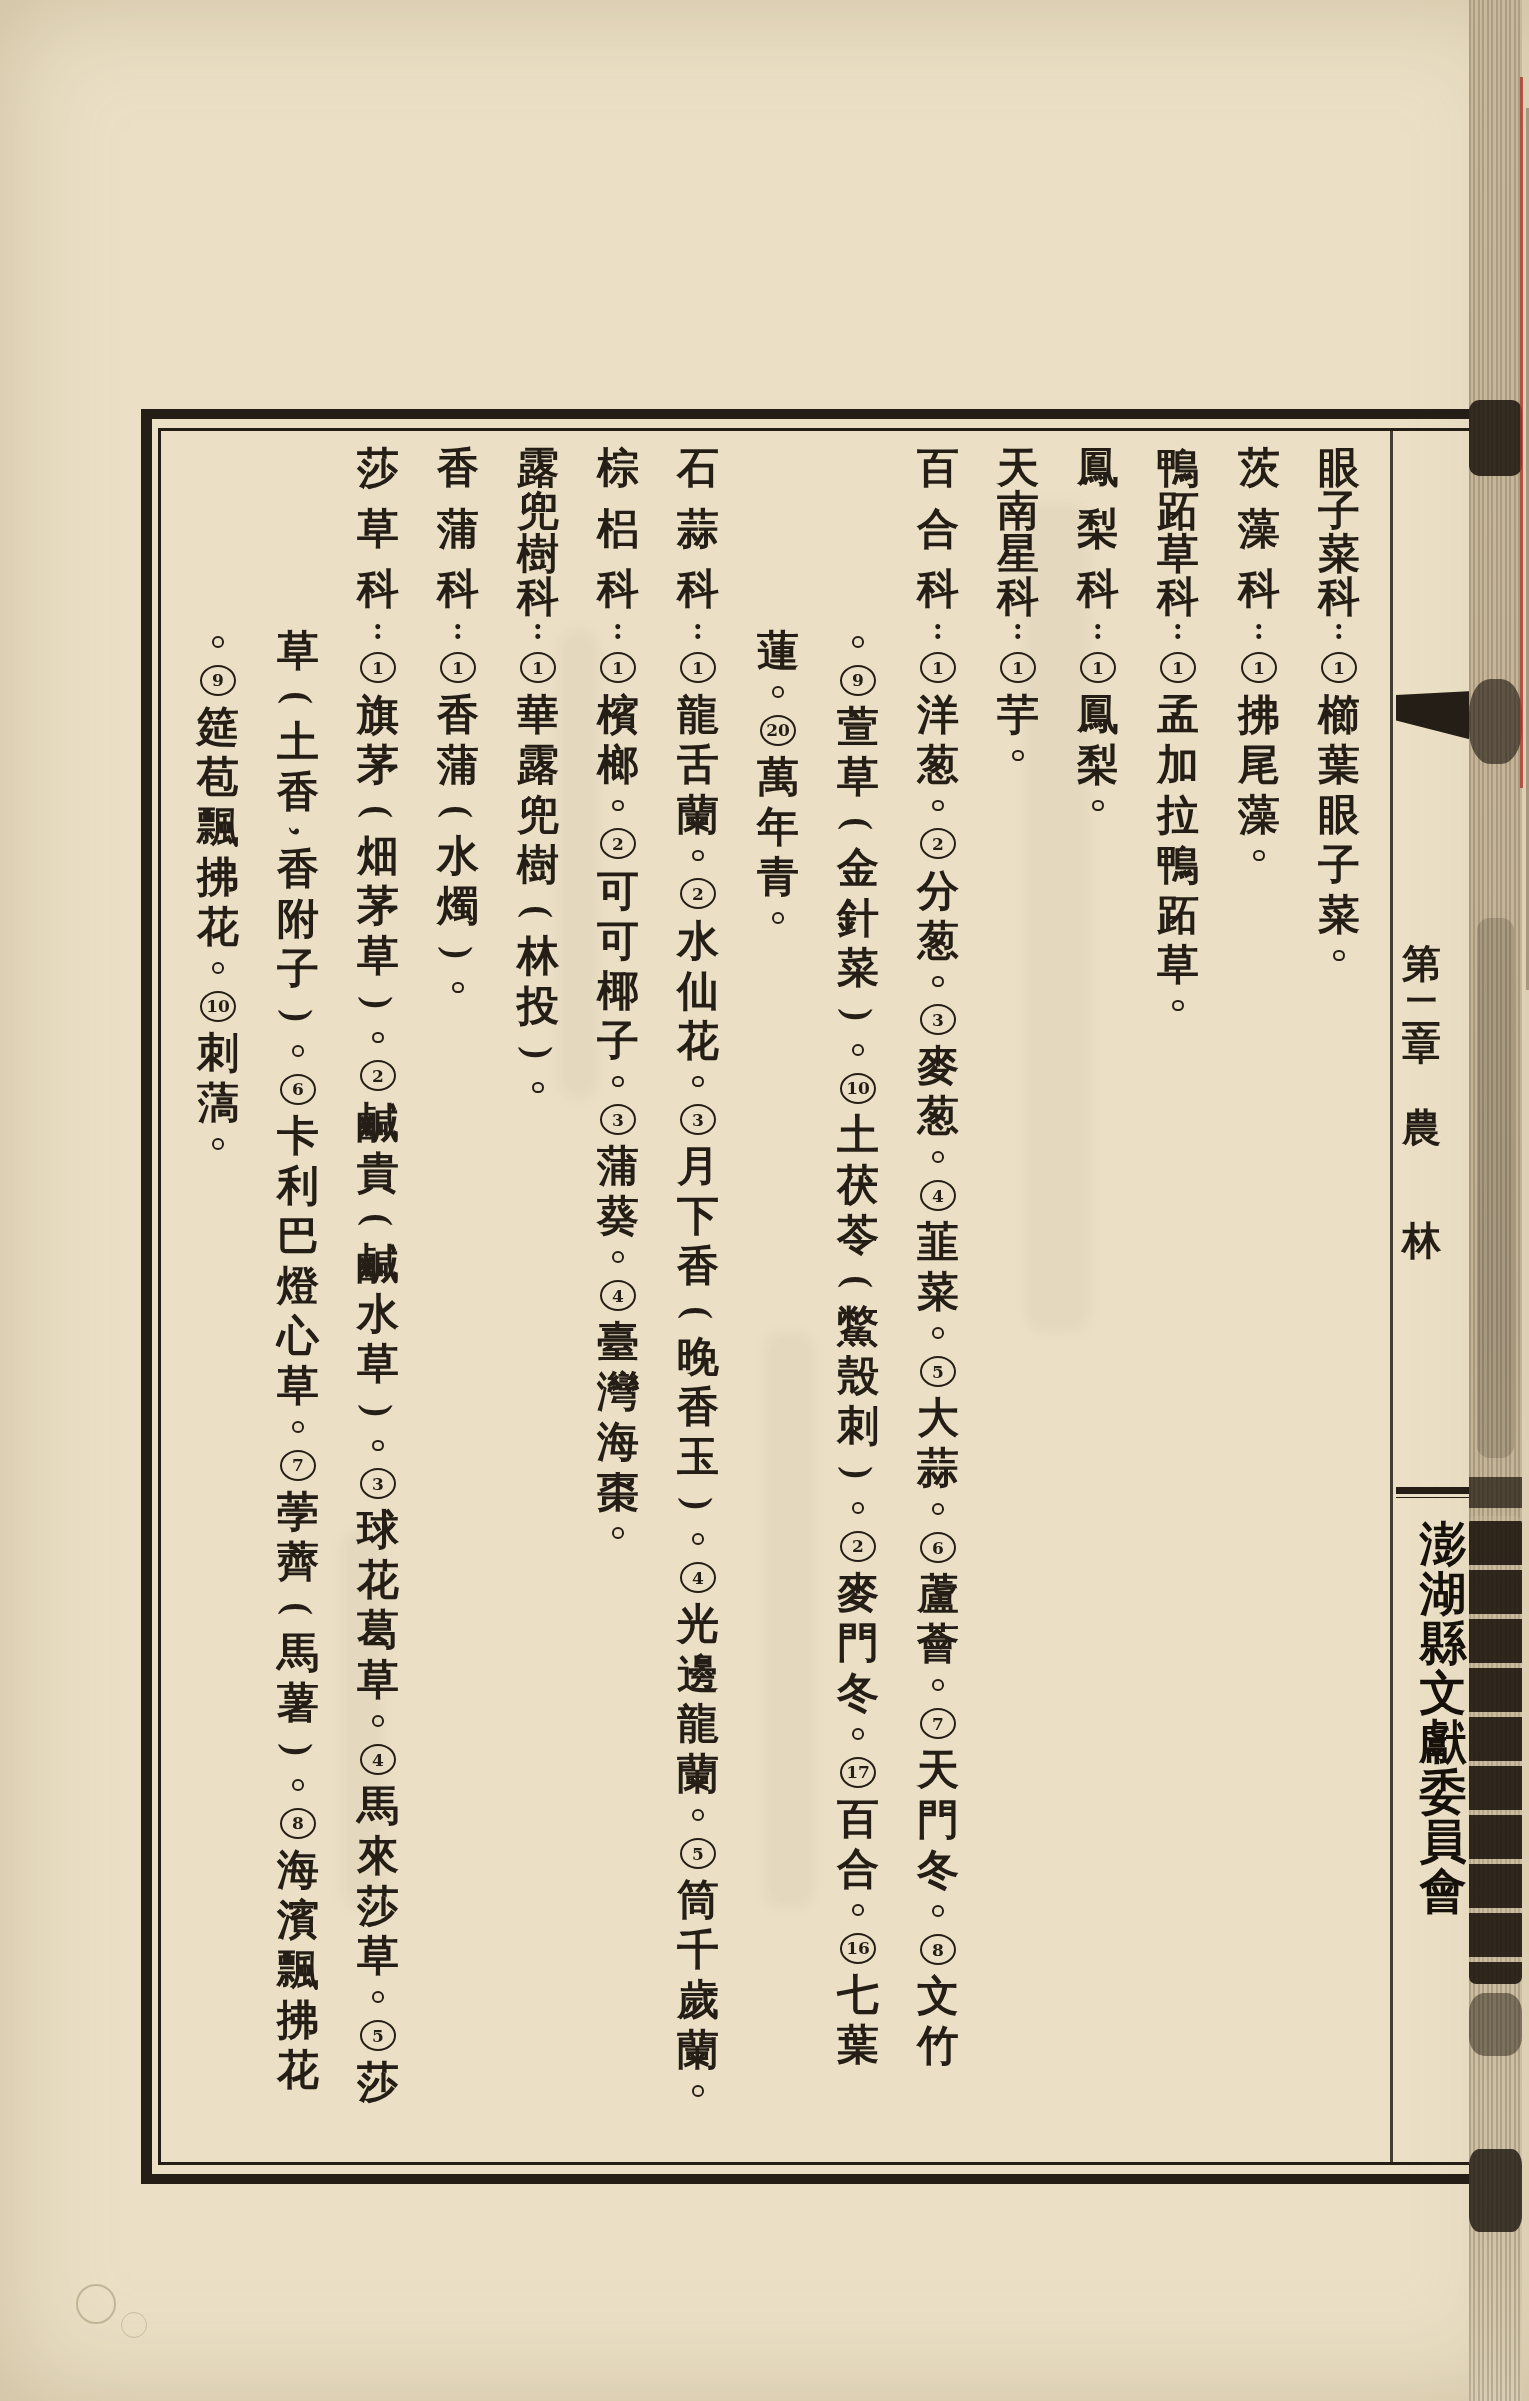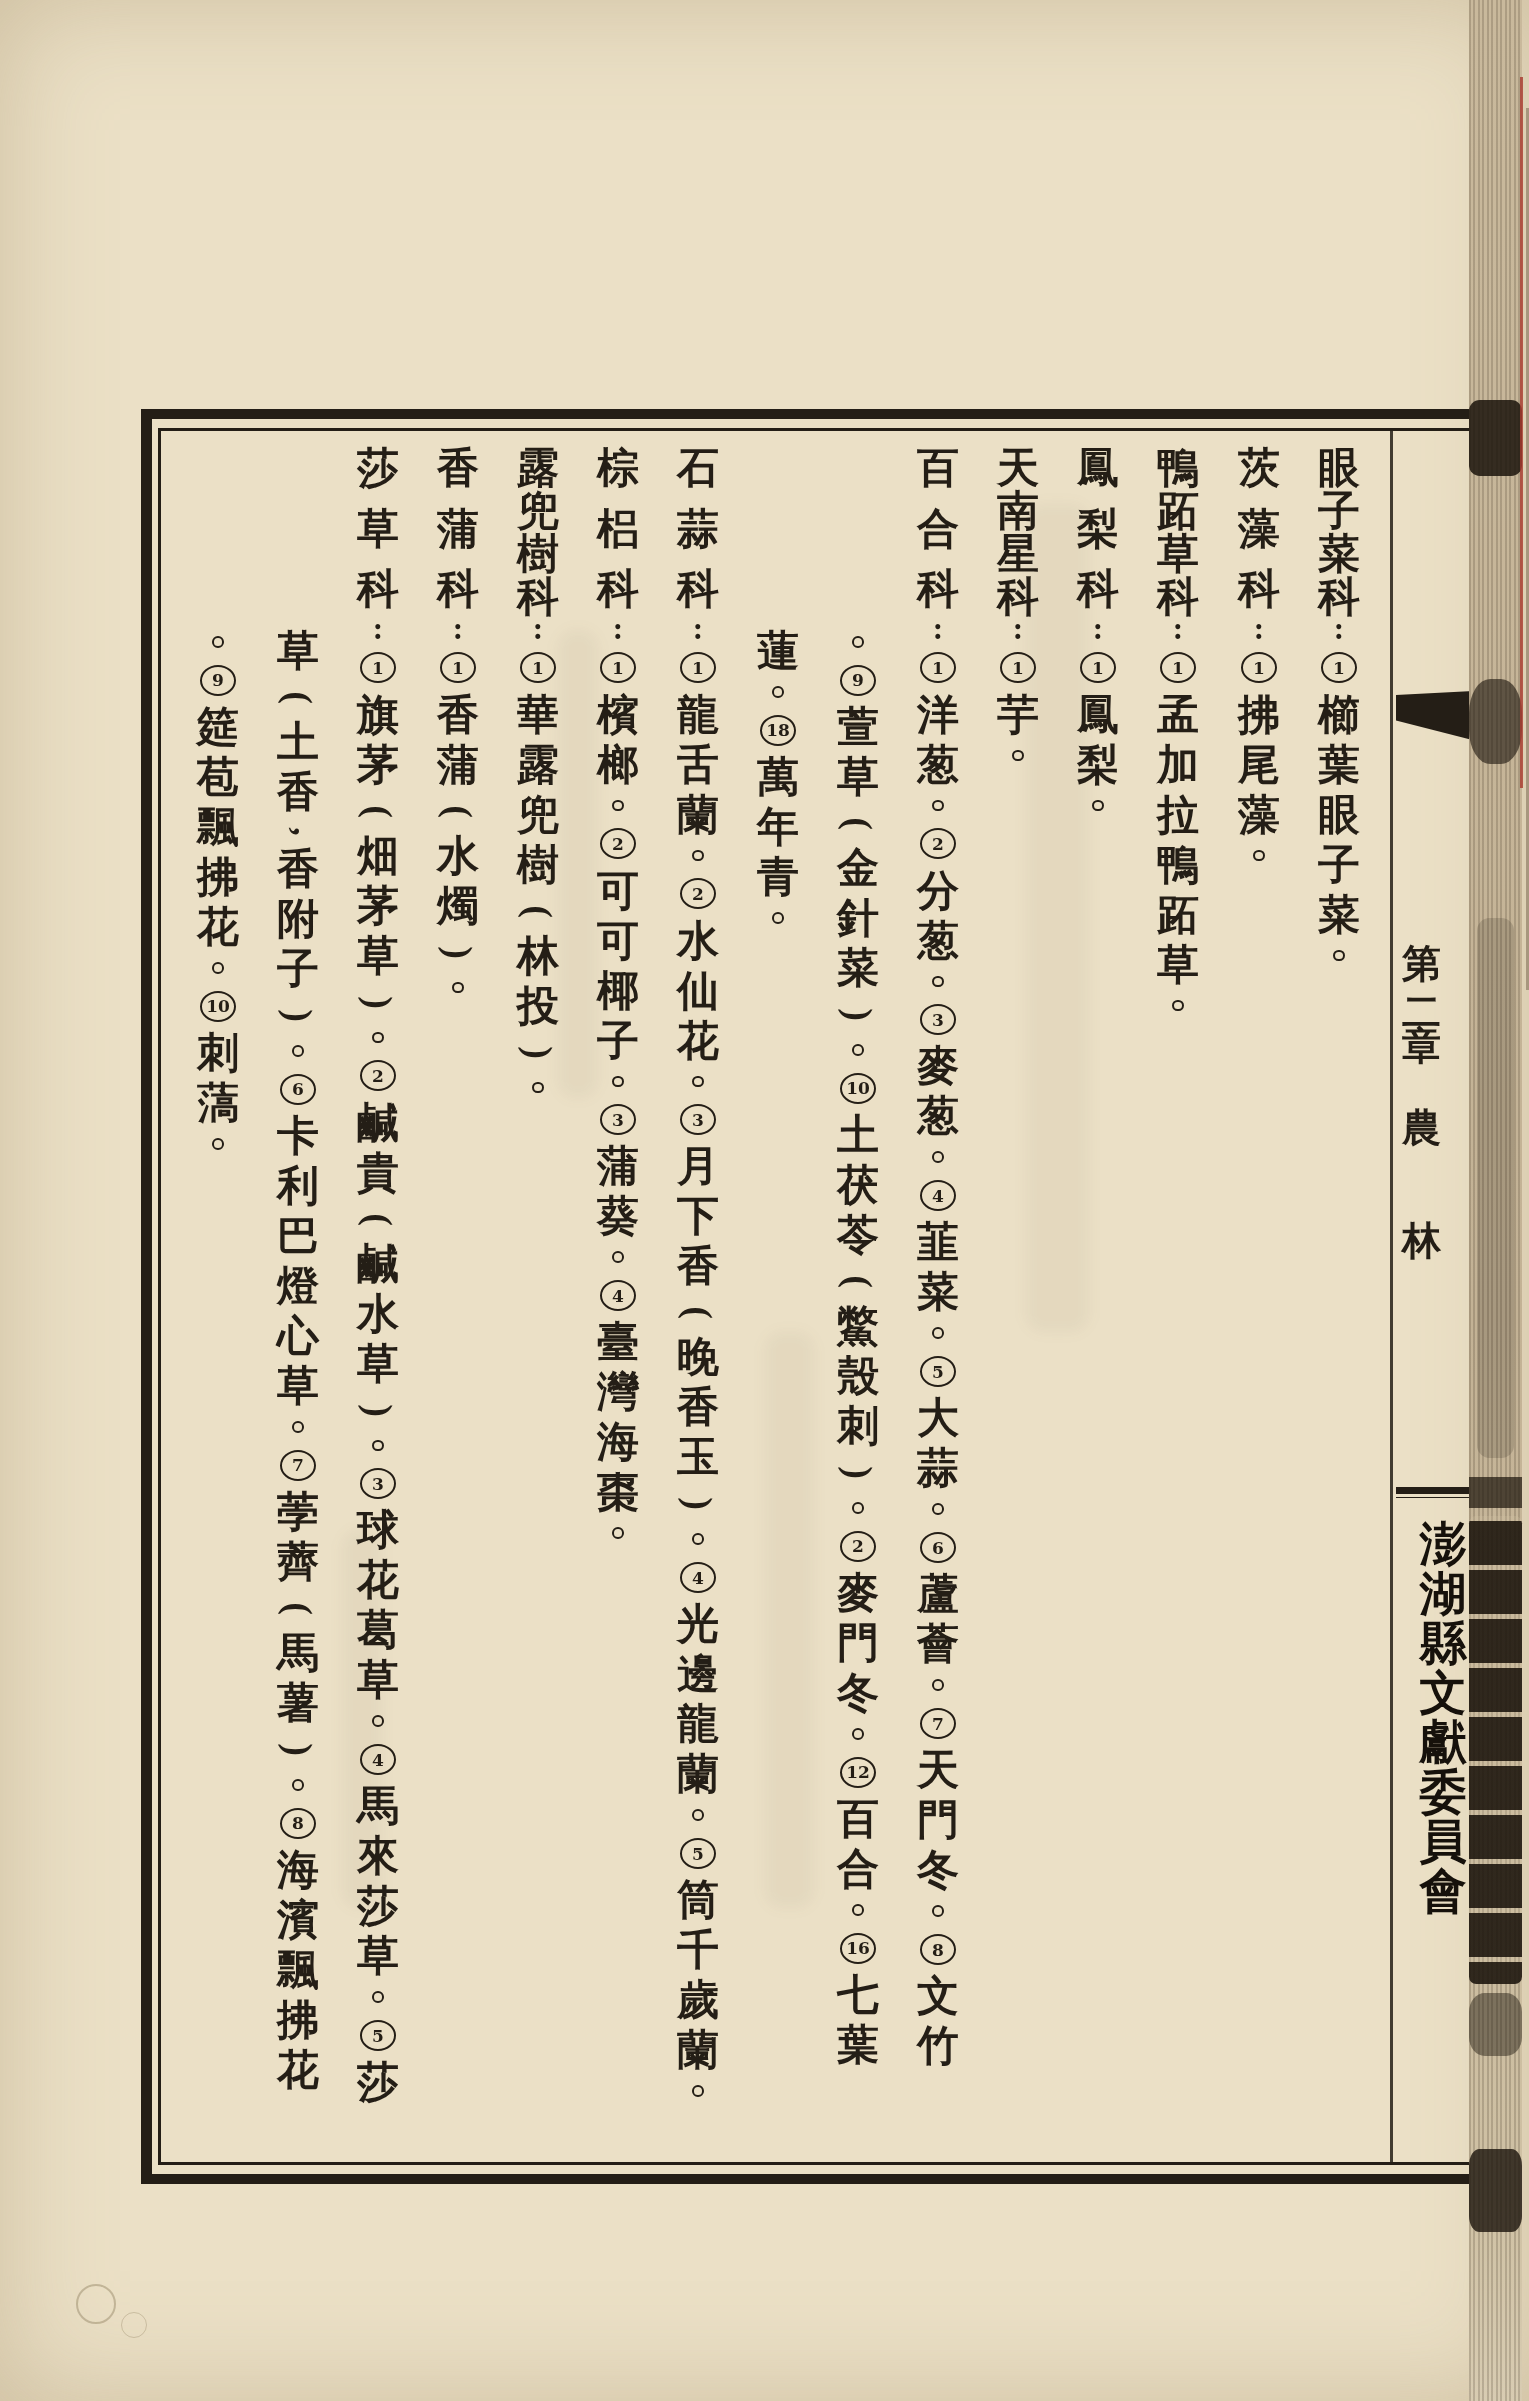--- a/index.html
+++ b/index.html
@@ -211,34 +211,34 @@
           <span class="cjk">鱉</span>
           <span class="cjk">殼</span>
           <span class="cjk">刺</span>
           <span class="paren">)</span>
           <span class="ring"></span>
           <span class="circ">2</span>
           <span class="cjk">麥</span>
           <span class="cjk">門</span>
           <span class="cjk">冬</span>
           <span class="ring"></span>
-          <span class="circ">12</span>
+          <span class="circ">17</span>
           <span class="cjk">百</span>
           <span class="cjk">合</span>
           <span class="ring"></span>
           <span class="circ">16</span>
           <span class="cjk">七</span>
           <span class="cjk">葉</span>
         </div>
       </div>
       <div class="col cont" style="left: 753px;">
         <div class="items">
           <span class="cjk">蓮</span>
           <span class="ring"></span>
-          <span class="circ">18</span>
+          <span class="circ">20</span>
           <span class="cjk">萬</span>
           <span class="cjk">年</span>
           <span class="cjk">青</span>
           <span class="ring"></span>
         </div>
       </div>
       <div class="col" style="left: 673px;">
         <div class="fam">
           <span class="cjk">石</span>
           <span class="cjk">蒜</span>

